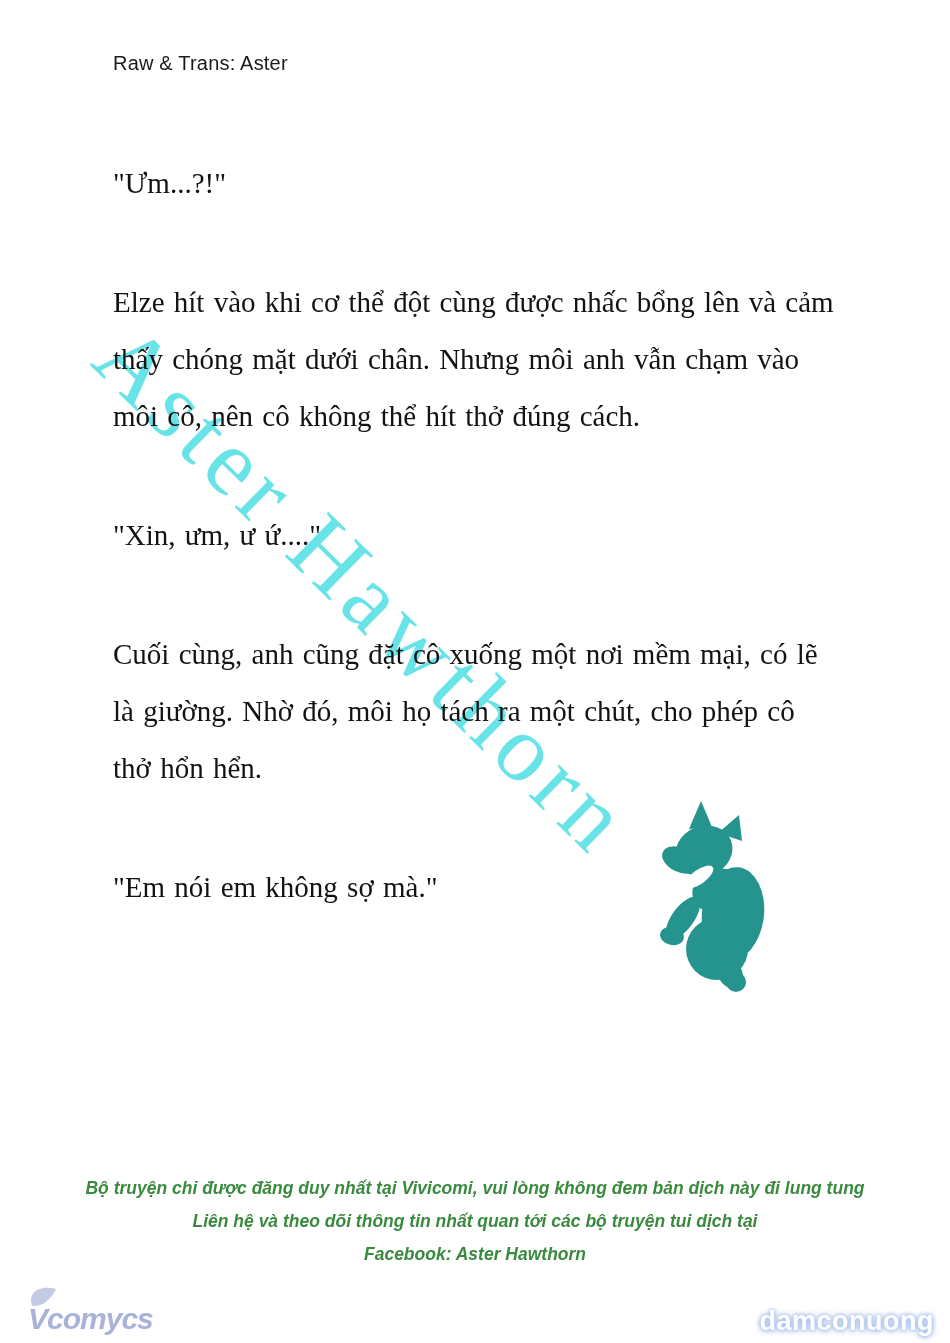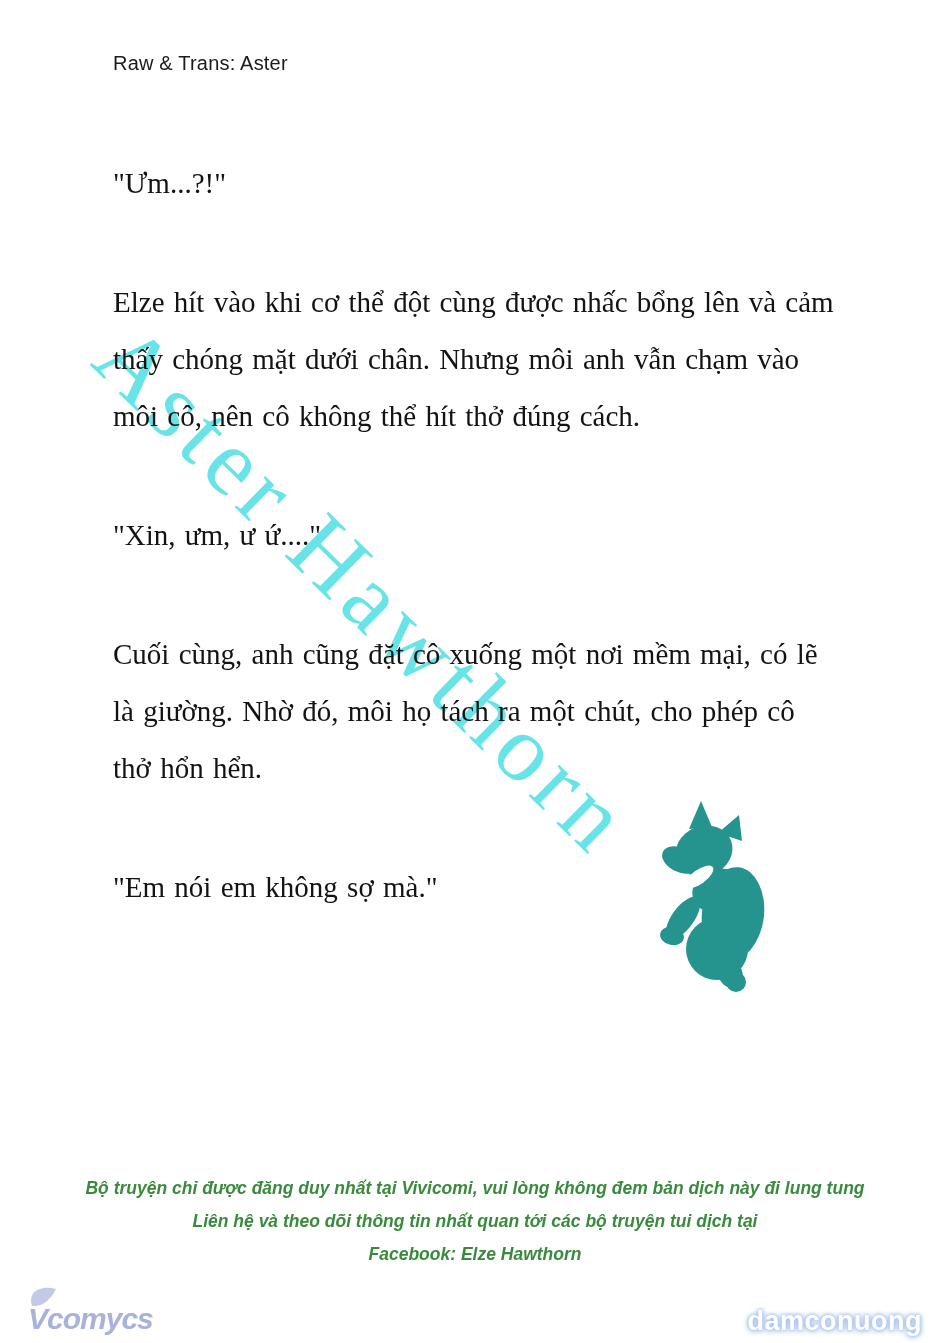--- a/index.html
+++ b/index.html
@@ -25,21 +25,21 @@
   }
   .content p{margin:0 0 62px 0;}
   .footer{
     position:absolute;left:0;right:0;top:1172px;z-index:3;text-align:center;
     font-family:Liberation Sans, sans-serif;font-weight:bold;font-style:italic;
     font-size:17.5px;line-height:33px;color:#3a8a3e;
   }
   .footer div{margin:0;}
   .logo{position:absolute;left:22px;top:1284px;z-index:3;}
   .sitetag{
-    position:absolute;right:28px;top:1306px;z-index:3;
+    position:absolute;right:16px;top:1306px;z-index:3;
     font-family:"Liberation Sans",sans-serif;font-weight:bold;font-size:27px;
     letter-spacing:0.5px;color:#ffffff;
     text-shadow:0 0 1px #c6d6f0,0 0 3px #aec6ec,0 0 5px #a0bce8,0 1px 6px #9db8e6;
   }
 </style>
 </head>
 <body>
 
 <div class="page">
 
@@ -68,21 +68,21 @@
     <p>"Ưm...?!"</p>
     <p>Elze hít vào khi cơ thể đột cùng được nhấc bổng lên và cảm thấy chóng mặt dưới chân. Nhưng môi anh vẫn chạm vào môi cô, nên cô không thể hít thở đúng cách.</p>
     <p>"Xin, ưm, ư ứ...."</p>
     <p>Cuối cùng, anh cũng đặt cô xuống một nơi mềm mại, có lẽ là giường. Nhờ đó, môi họ tách ra một chút, cho phép cô thở hổn hển.</p>
     <p>"Em nói em không sợ mà."</p>
   </div>
 
   <div class="footer">
     <div>Bộ truyện chỉ được đăng duy nhất tại Vivicomi, vui lòng không đem bản dịch này đi lung tung</div>
     <div>Liên hệ và theo dõi thông tin nhất quan tới các bộ truyện tui dịch tại</div>
-    <div>Facebook: Elze Hawthorn</div>
+    <div>Facebook: Aster Hawthorn</div>
   </div>
 
   <div class="logo">
     <svg width="140" height="54" viewBox="0 0 140 54" aria-hidden="true">
       <path d="M10 22 C5 7 20 1 34 5 C29 15 21 23 10 22 Z" fill="#bcc4e0" opacity="0.9"></path>
       <text x="6" y="45" font-family="Liberation Sans, sans-serif" font-style="italic" font-weight="bold" font-size="30" letter-spacing="-1" fill="#a9b2d8">Vcomycs</text>
     </svg>
   </div>
 
   <div class="sitetag">damconuong</div>

